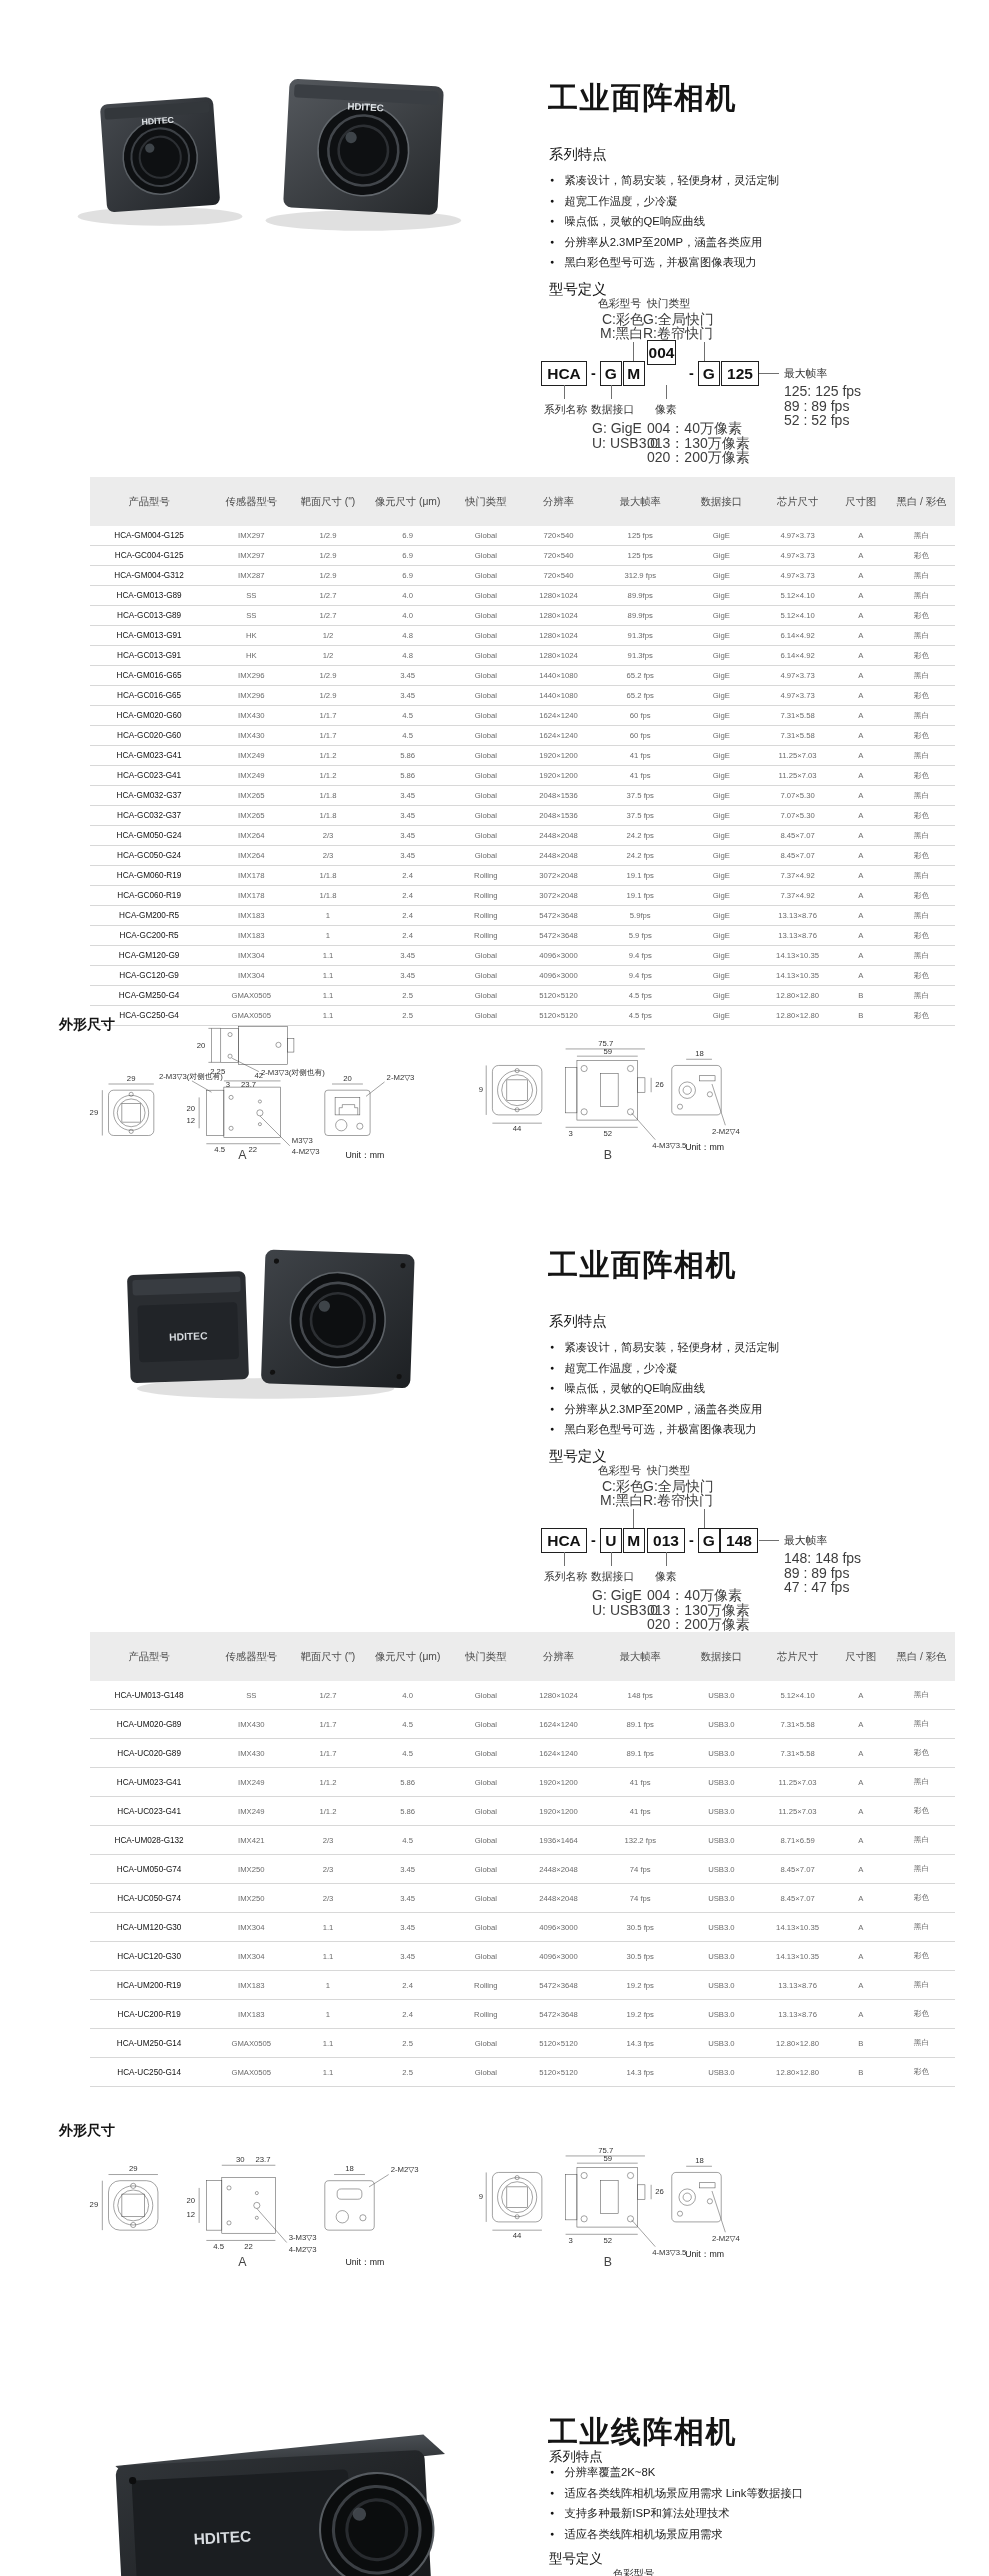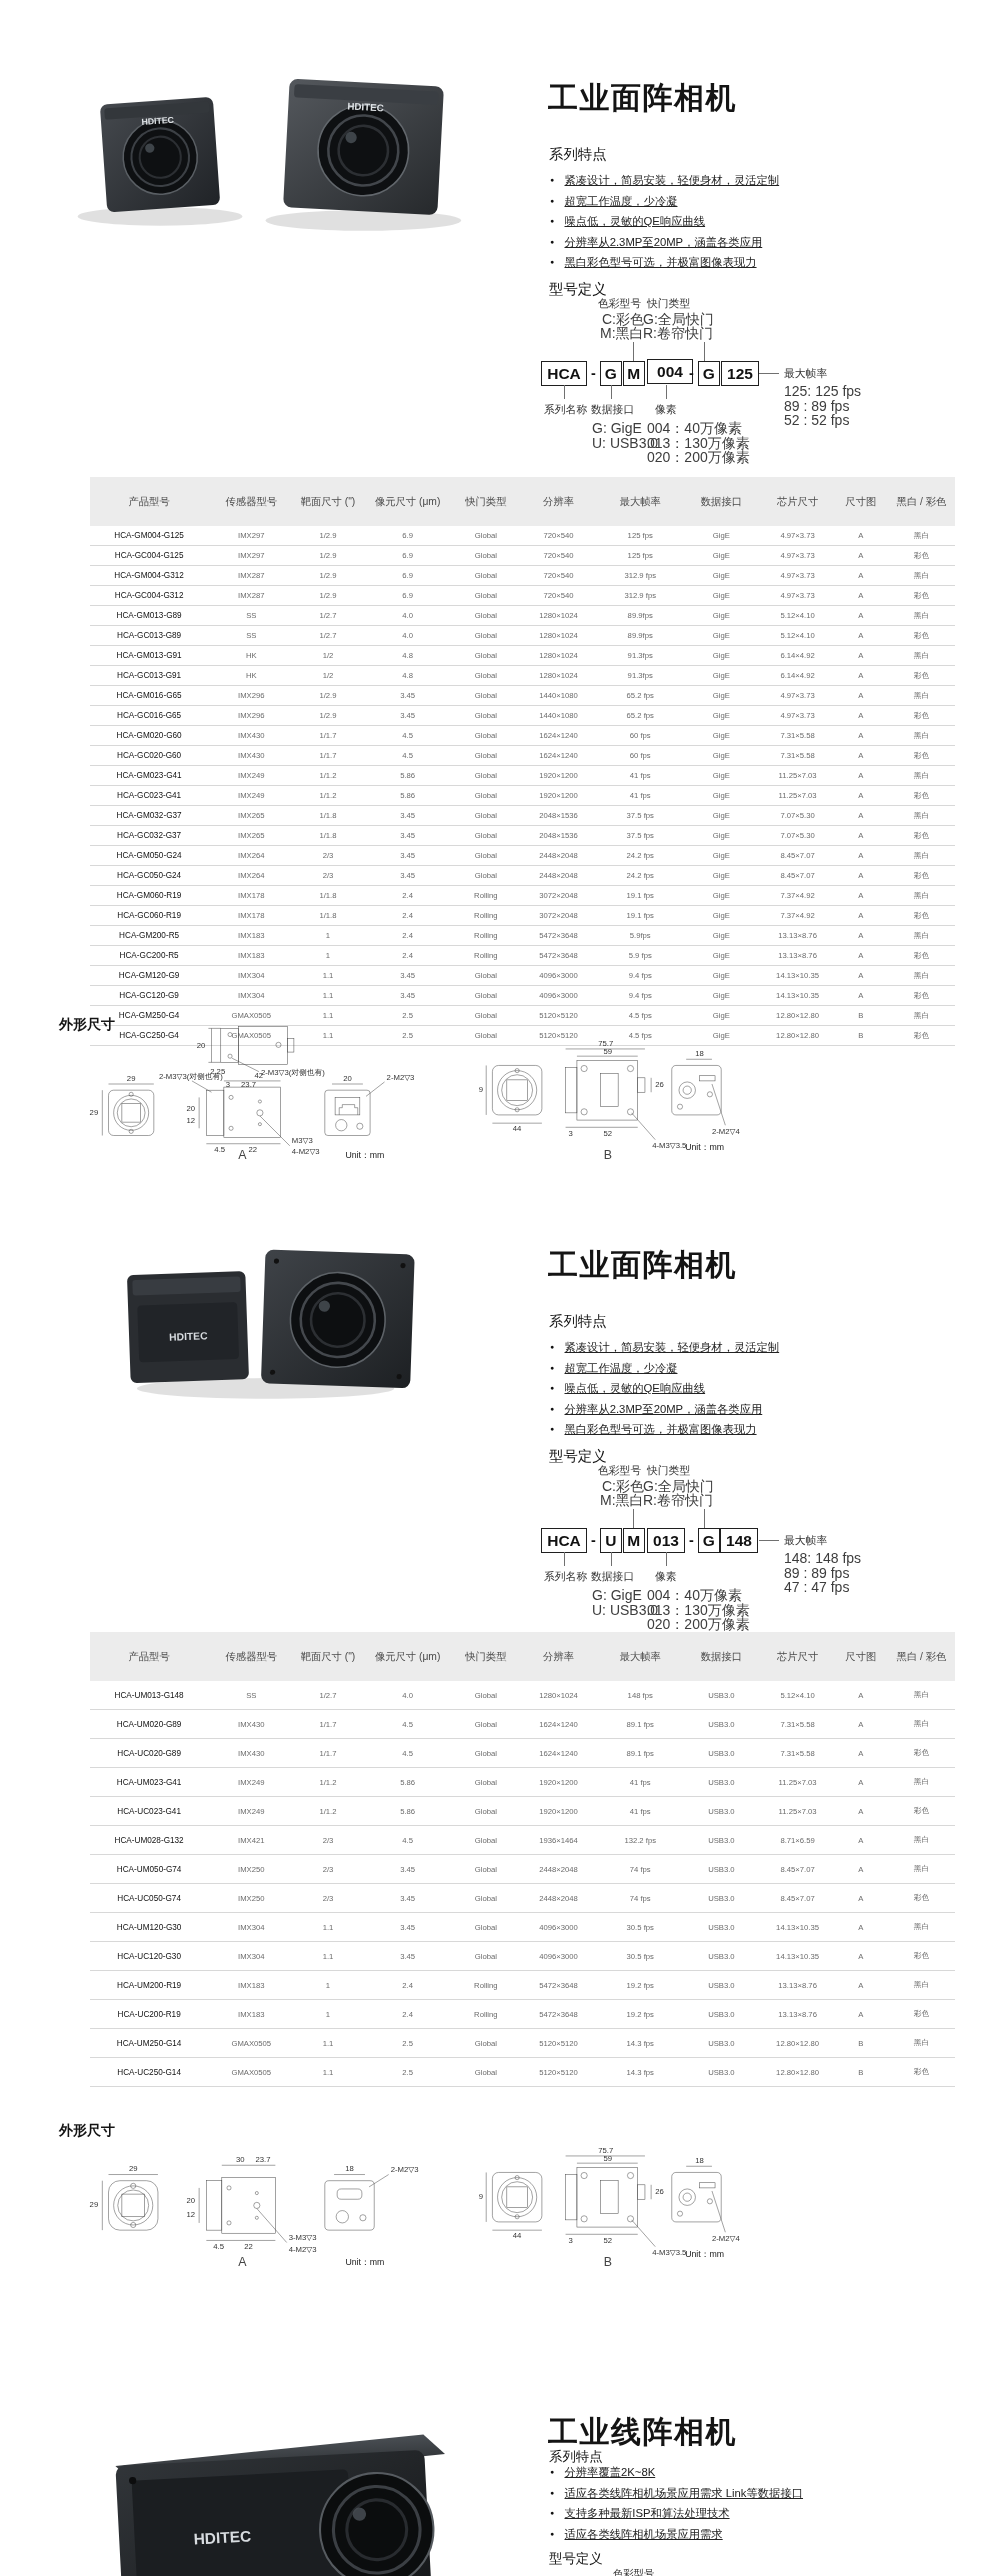--- a/index.html
+++ b/index.html
@@ -3,21 +3,21 @@
 <meta charset="utf-8">
 <style>
   html,body{margin:0;padding:0;}
   body{width:989px;height:3501px;position:relative;background:#f6f6f6;font-family:"Liberation Sans","DejaVu Sans",sans-serif;}
   .page{position:absolute;left:0;width:989px;height:1167px;background:#ffffff;overflow:hidden;}
   #p1{top:0;} #p2{top:1167px;} #p3{top:2334px;}
 
   .title{position:absolute;left:548px;top:58px;font-size:30px;font-weight:800;color:#141414;letter-spacing:1.5px;}
   .h2{position:absolute;font-size:14.4px;font-weight:400;color:#141414;}
   .features{position:absolute;left:549px;margin:0;padding:0;list-style:none;}
-  .features li{font-size:11.3px;color:#222;line-height:20.6px;position:relative;padding-left:15.5px;white-space:nowrap;text-decoration:underline;}
+  .features li{font-size:11.3px;color:#222;line-height:20.6px;position:relative;padding-left:15.5px;white-space:nowrap;}
   .features li::before{content:"●";position:absolute;left:1px;top:0;font-size:6.7px;color:#111;}
 
   
   .dl{position:absolute;font-size:10.8px;color:#333;white-space:nowrap;}
   .dopt{position:absolute;font-size:14px;color:#3d3d3d;white-space:nowrap;line-height:13.4px;}
   .box{position:absolute;border:1px solid #1f1f1f;background:#fff;display:flex;align-items:center;justify-content:center;font-weight:800;color:#111;box-sizing:border-box;}
   .bx-lg{height:25px;font-size:15.5px;}
   .dash{position:absolute;font-size:14.4px;font-weight:800;color:#111;}
   .vline{position:absolute;width:0;border-left:0.5px solid #707070;}
   .hline{position:absolute;height:0;border-top:0.5px solid #707070;}
@@ -102,21 +102,21 @@
     <span class="dl" style="left:647px;top:297px">快门类型</span>
     <span class="dopt" style="left:643px;top:313px">G:全局快门</span>
     <span class="dopt" style="left:643px;top:327px">R:卷帘快门</span>
     <span class="vline" style="left:633px;top:342px;height:18.5px"></span>
     <span class="vline" style="left:704px;top:342px;height:18.5px"></span>
 
     <span class="box bx-lg" style="left:541px;top:361px;width:46px">HCA</span>
     <span class="dash" style="left:591px;top:365px">-</span>
     <span class="box bx-lg" style="left:600px;top:361px;width:21.6px">G</span>
     <span class="box bx-lg" style="left:623px;top:361px;width:21.6px">M</span>
-    <span class="box bx-lg" style="left:647px;top:359px;width:46px">004</span>
+    <span class="box bx-lg" style="left:647px;top:340px;width:29px">004</span>
     <span class="dash" style="left:689px;top:365px">-</span>
     <span class="box bx-lg" style="left:698px;top:361px;width:21.6px">G</span>
     <span class="box bx-lg" style="left:721px;top:361px;width:38px">125</span>
     <span class="hline" style="left:759px;top:373px;width:19.6px"></span>
     <span class="dl" style="left:784px;top:367px">最大帧率</span>
     <span class="dopt" style="left:784px;top:385px">125: 125 fps</span>
     <span class="dopt" style="left:784px;top:400px">89 : 89 fps</span>
     <span class="dopt" style="left:784px;top:414px">52 : 52 fps</span>
 
     <span class="vline" style="left:564px;top:385px;height:14.4px"></span>
@@ -180,33 +180,20 @@
           <td>IMX287</td>
           <td>1/2.9</td>
           <td>6.9</td>
           <td>Global</td>
           <td>720×540</td>
           <td>312.9 fps</td>
           <td>GigE</td>
           <td>4.97×3.73</td>
           <td>A</td>
           <td>黑白</td>
-        </tr>
-        <tr>
-          <td class="c-model">HCA-GC004-G312</td>
-          <td>IMX287</td>
-          <td>1/2.9</td>
-          <td>6.9</td>
-          <td>Global</td>
-          <td>720×540</td>
-          <td>312.9 fps</td>
-          <td>GigE</td>
-          <td>4.97×3.73</td>
-          <td>A</td>
-          <td>彩色</td>
         </tr>
         <tr>
           <td class="c-model">HCA-GM013-G89</td>
           <td>SS</td>
           <td>1/2.7</td>
           <td>4.0</td>
           <td>Global</td>
           <td>1280×1024</td>
           <td>89.9fps</td>
           <td>GigE</td>

